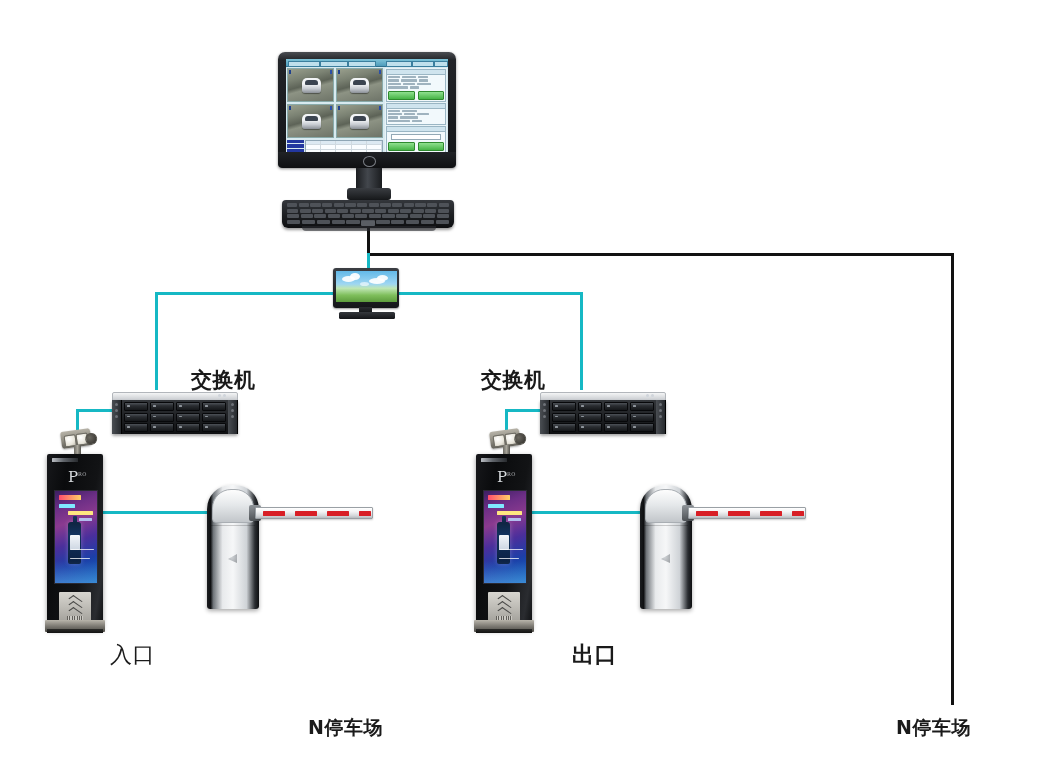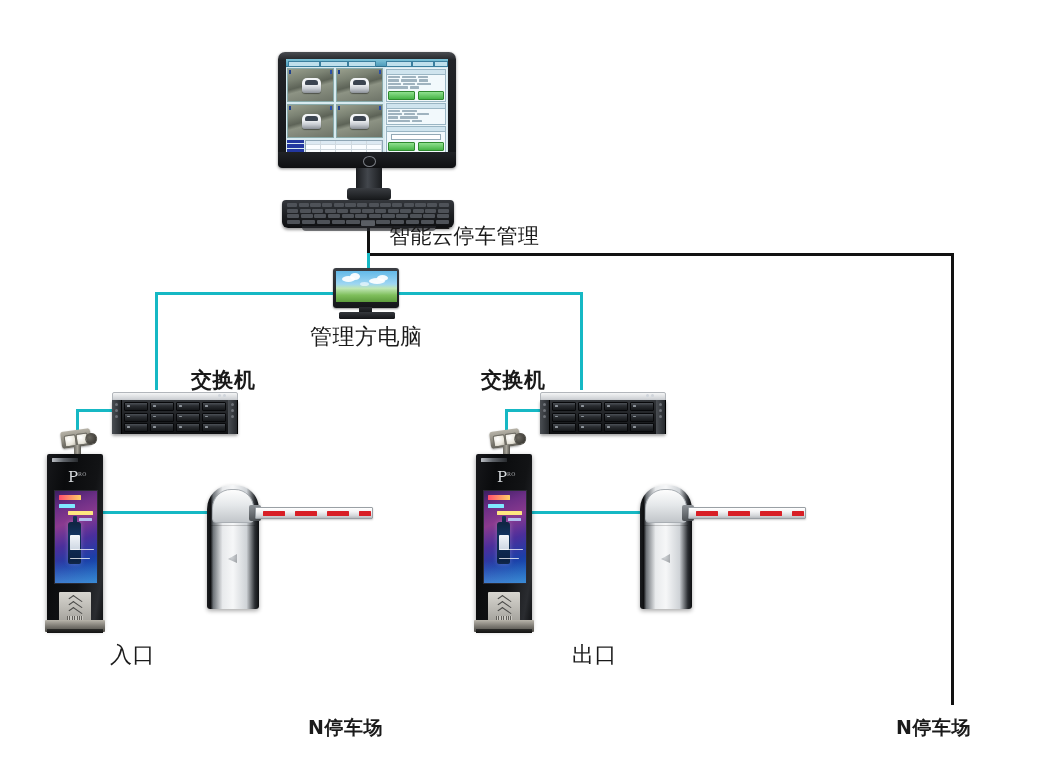--- a/index.html
+++ b/index.html
@@ -551,37 +551,35 @@
             <i></i>
             <i></i>
             <i></i>
           </div>
       </div>
       <div class="kbd-badge"></div>
     </div>
     <div class="pc-foot"></div>
   </div>
 
-  <div class="label lbl-title" style="left:389px;top:222px;">智能云停车管理</div>
 
   <div class="mc">
     <div class="mc-bezel">
       <div class="mc-screen">
         <div class="cloud" style="left:6px;top:5px;width:13px;height:6px;"></div>
         <div class="cloud" style="left:14px;top:2px;width:10px;height:7px;"></div>
         <div class="cloud" style="left:33px;top:7px;width:16px;height:6px;"></div>
         <div class="cloud" style="left:41px;top:4px;width:11px;height:6px;"></div>
         <div class="cloud" style="left:24px;top:11px;width:9px;height:4px;opacity:.6;"></div>
       </div>
     </div>
     <div class="mc-stand"></div>
     <div class="mc-kbd"></div>
   </div>
 
-  <div class="label lbl-mid" style="left:310px;top:322px;">管理方电脑</div>
 
   <div class="rack" style="left:112px;top:392px;">
     <div class="rack-top"></div>
     <div class="rack-body">
       <div class="rack-ear">
           <i></i>
           <i></i>
           <i></i>
         </div>
       <div class="bays">
@@ -725,21 +723,21 @@
       <div class="panel">
         <div class="chev c1"></div>
         <div class="chev c2"></div>
         <div class="chev c3"></div>
         <div class="grille"></div>
       </div>
     </div>
     <div class="plinth"></div>
   </div>
 
-  <div class="label lbl-gate" style="left:572px;top:640px;">出口</div>
+  <div class="label lbl-gate" style="left:572px;top:640px;font-weight:bold;">出口</div>
 
   <div class="gate" style="left:632px;top:485px;">
     <div class="gate-body"></div>
     <div class="gate-cap"></div>
     <div class="gate-seam"></div>
     <div class="gate-badge"></div>
     <div class="boom-pivot"></div>
     <div class="boom">
       <i style="left:7px;width:22px;"></i>
       <i style="left:39px;width:22px;"></i>

